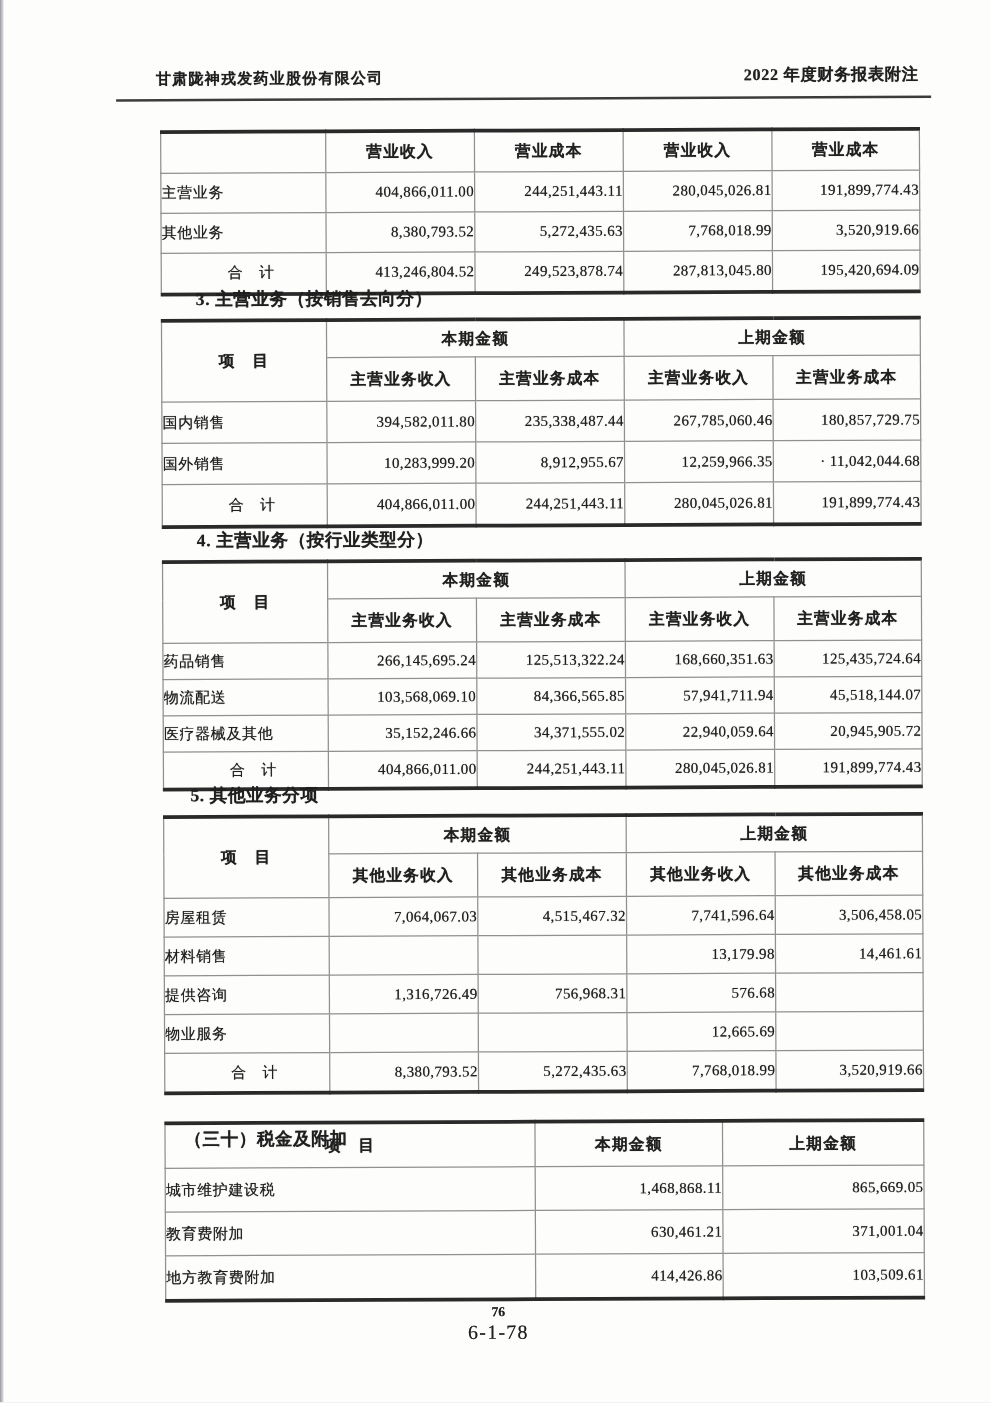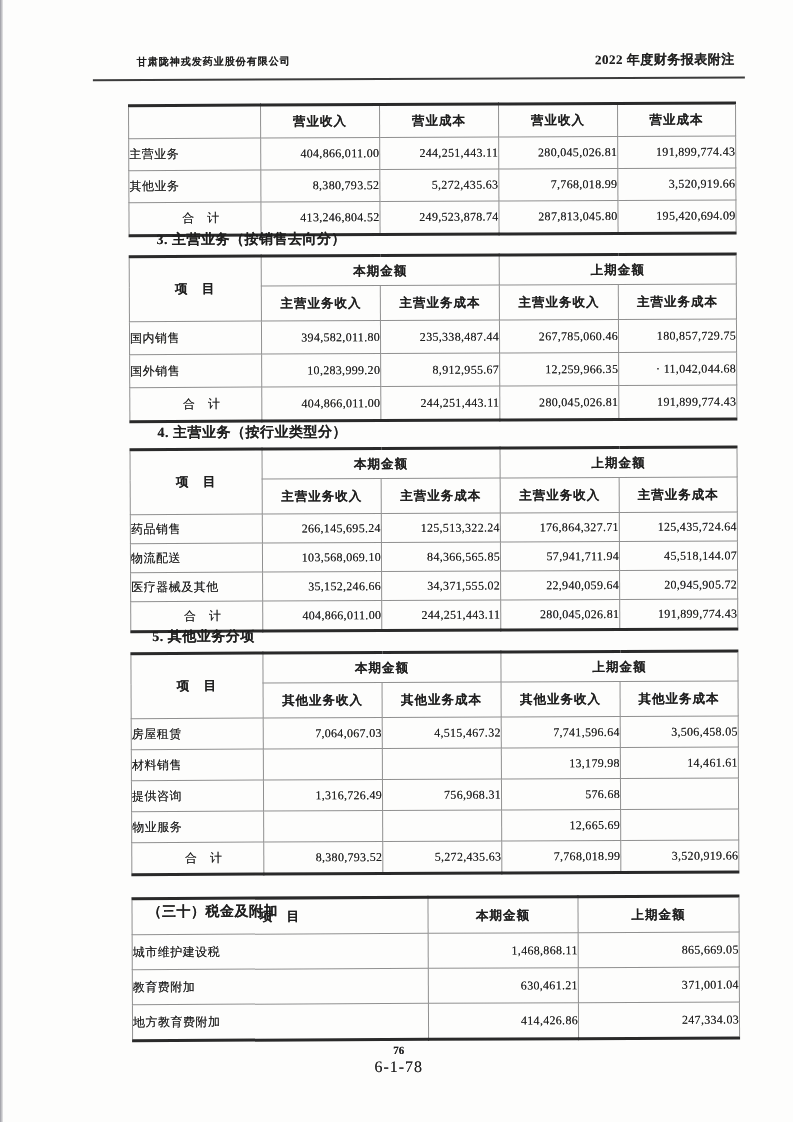--- a/index.html
+++ b/index.html
@@ -2,21 +2,21 @@
 <html><head>
 <meta charset="utf-8">
 <style>
   html,body{margin:0;padding:0;background:#e9e9e9;}
   .page{position:relative;width:793px;height:1122px;background:#fdfdfc;overflow:hidden;
         font-family:"Liberation Serif","DejaVu Serif",serif;color:#1f1f1f;}
   .scan-edge{position:absolute;left:0;top:0;width:3px;height:100%;
              background:linear-gradient(to right,#9a9aa2,#e8e8e8);}
   .content{position:absolute;inset:0;transform:rotate(-0.25deg);transform-origin:50% 50%;}
 
-  .hdr-company{position:absolute;left:139px;top:54px;font-size:10px;font-weight:bold;
+  .hdr-company{position:absolute;left:127px;top:54px;font-size:12px;font-weight:bold;
                letter-spacing:1px;text-shadow:0 0 .6px rgba(20,20,20,.6);}
   .hdr-title{position:absolute;right:56px;top:52px;font-size:13px;font-weight:bold;
              letter-spacing:.5px;text-shadow:0 0 .6px rgba(20,20,20,.6);margin-left:47px;}
   .hdr-rule{position:absolute;left:95px;top:78px;width:652px;height:2px;background:#3c3c3c;}
 
   .sec-h{position:absolute;font-size:14px;font-weight:bold;letter-spacing:.5px;
          text-shadow:0 0 .6px rgba(20,20,20,.65);white-space:nowrap;}
   .h3{left:158px;top:230px;} .h4{left:158px;top:423px;} .h5{left:152px;top:627px;}
   .h30{left:146px;top:870px;margin-top:32px;}
 
@@ -158,21 +158,21 @@
       <tr class="shr">
         <th>主营业务收入</th>
         <th>主营业务成本</th>
         <th>主营业务收入</th>
         <th>主营业务成本</th>
       </tr>
       <tr class="dr">
         <td class="lbl">药品销售</td>
         <td class="num">266,145,695.24</td>
         <td class="num">125,513,322.24</td>
-        <td class="num">176,864,327.71</td>
+        <td class="num">168,660,351.63</td>
         <td class="num">125,435,724.64</td>
       </tr>
       <tr class="dr">
         <td class="lbl">物流配送</td>
         <td class="num">103,568,069.10</td>
         <td class="num">84,366,565.85</td>
         <td class="num">57,941,711.94</td>
         <td class="num">45,518,144.07</td>
       </tr>
       <tr class="dr">
@@ -272,21 +272,21 @@
         <td class="num">865,669.05</td>
       </tr>
       <tr>
         <td class="lbl">教育费附加</td>
         <td class="num">630,461.21</td>
         <td class="num">371,001.04</td>
       </tr>
       <tr>
         <td class="lbl">地方教育费附加</td>
         <td class="num">414,426.86</td>
-        <td class="num">247,334.03</td>
+        <td class="num">103,509.61</td>
       </tr>
     </tbody>
       </table>
 
     <div class="pg-num">76</div>
     <div class="doc-code">6-1-78</div>
 
   </div>
 </div>
 

